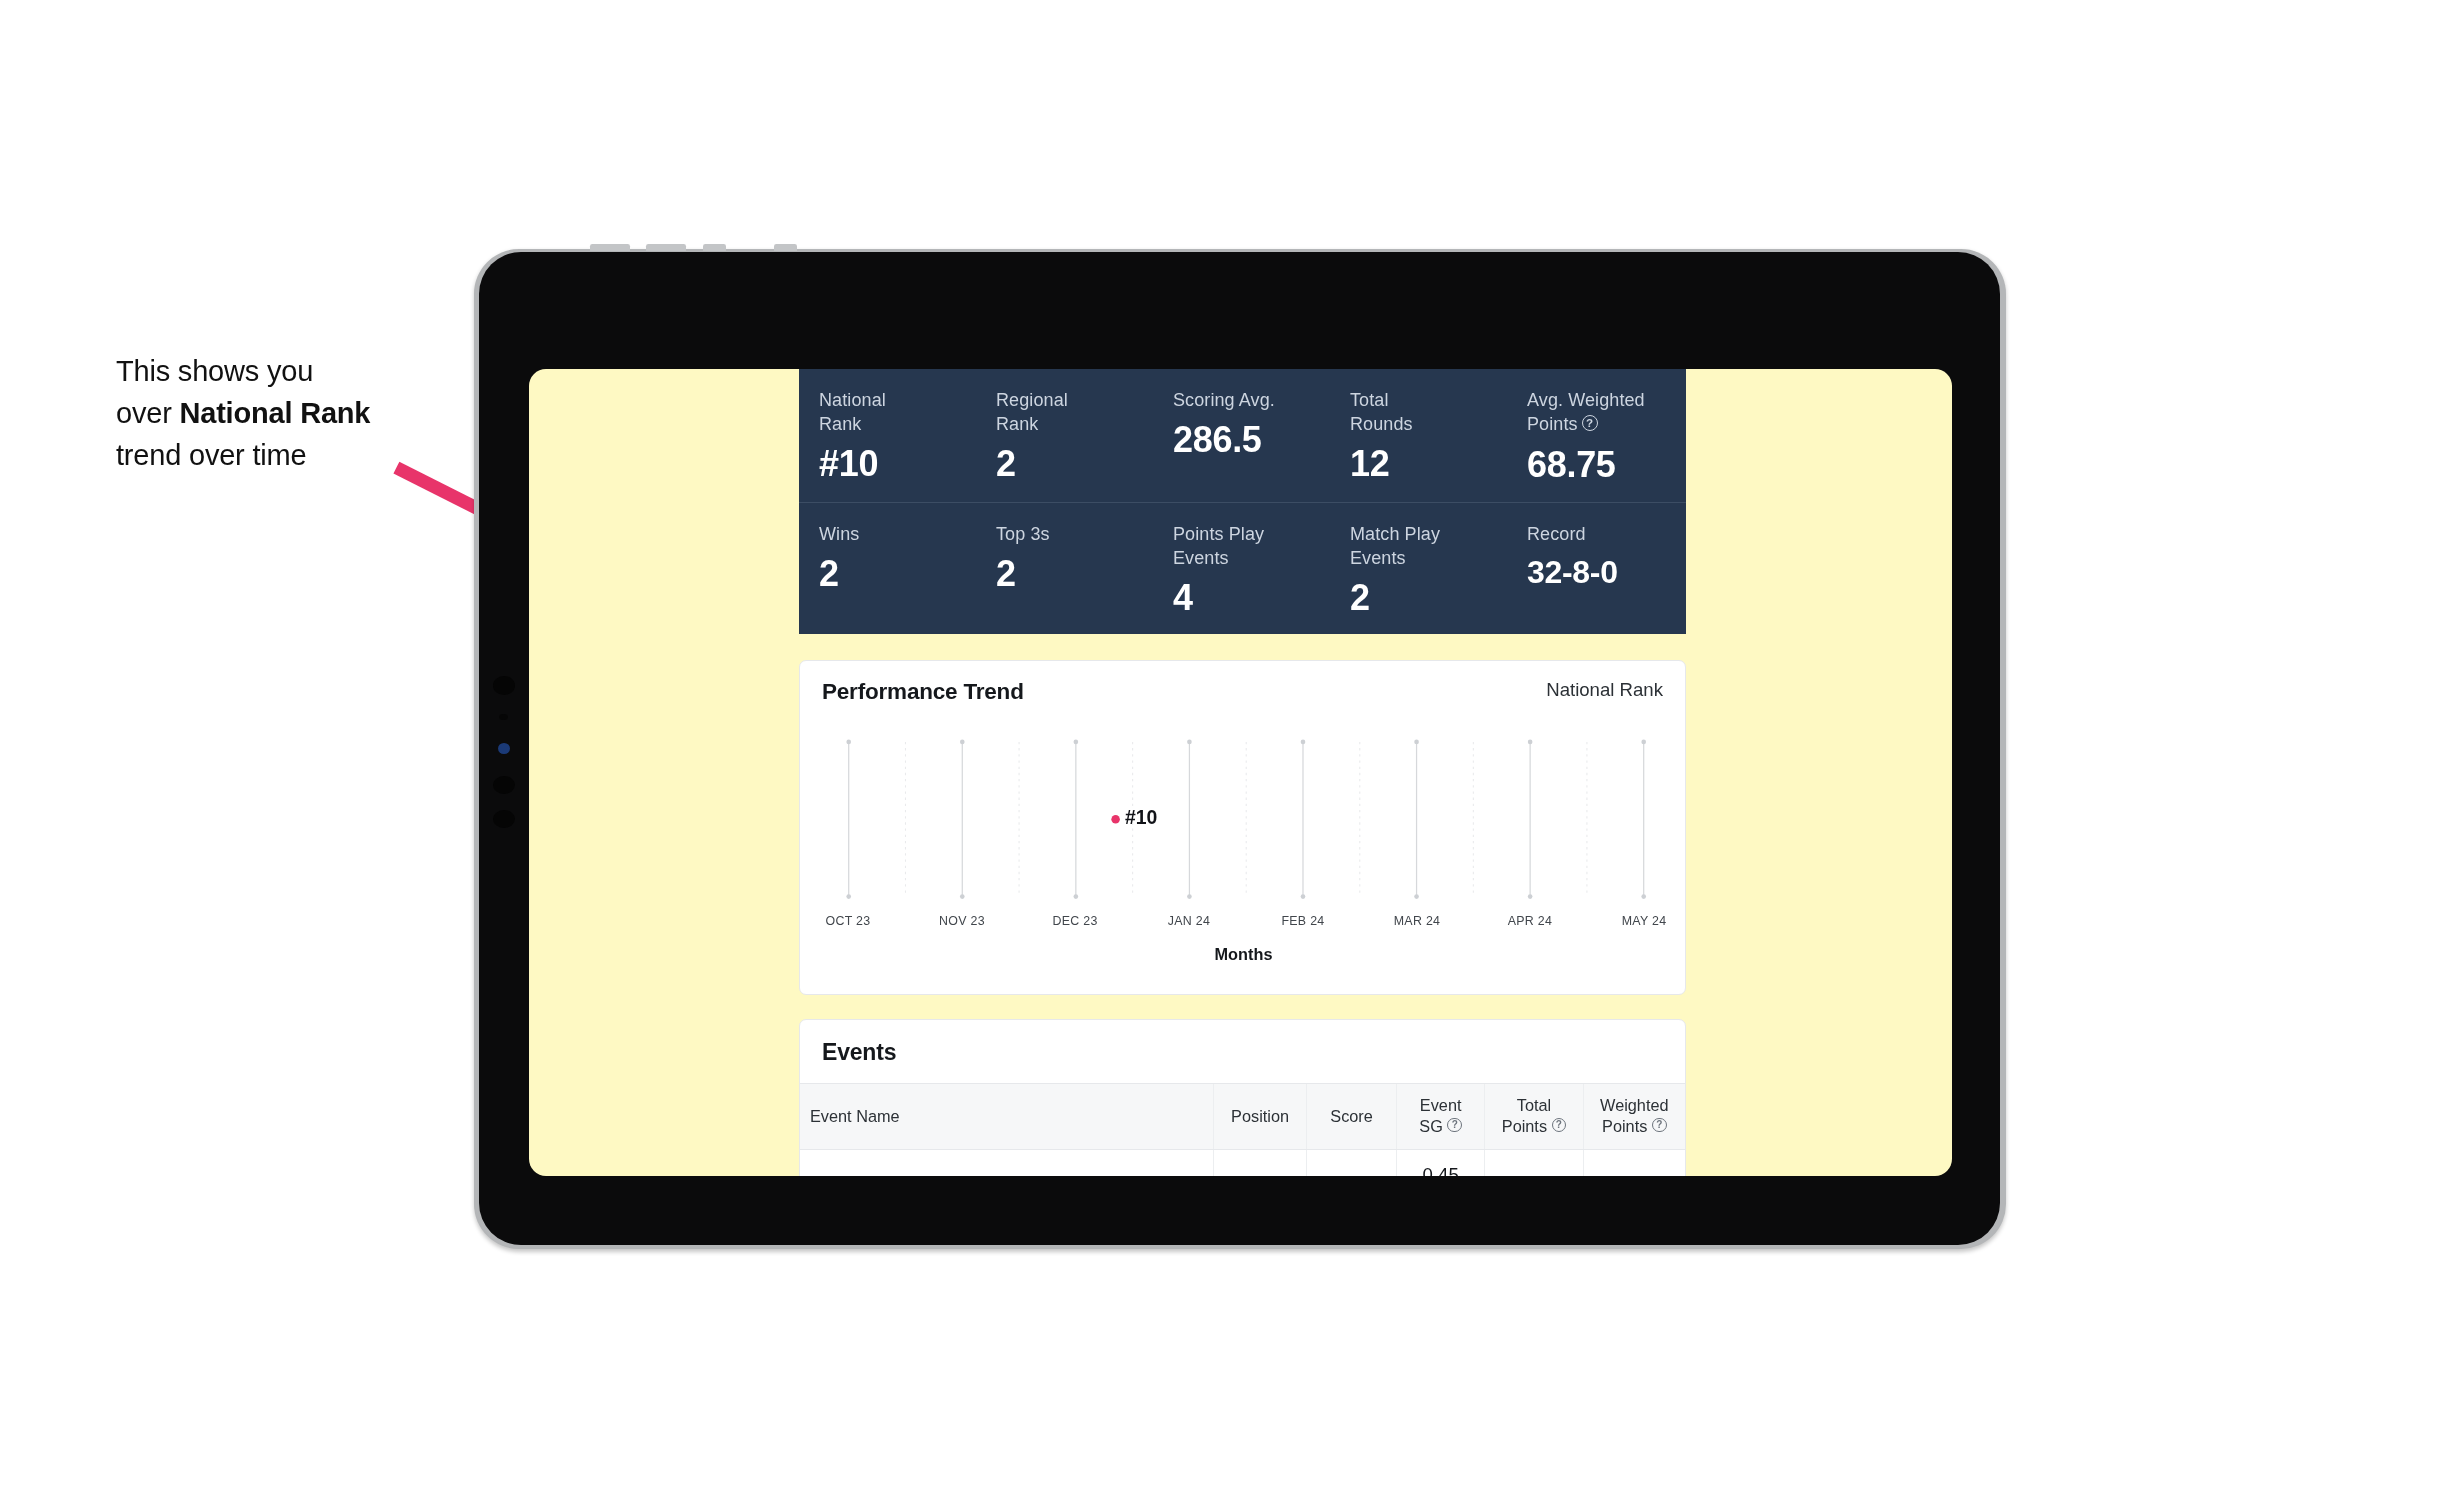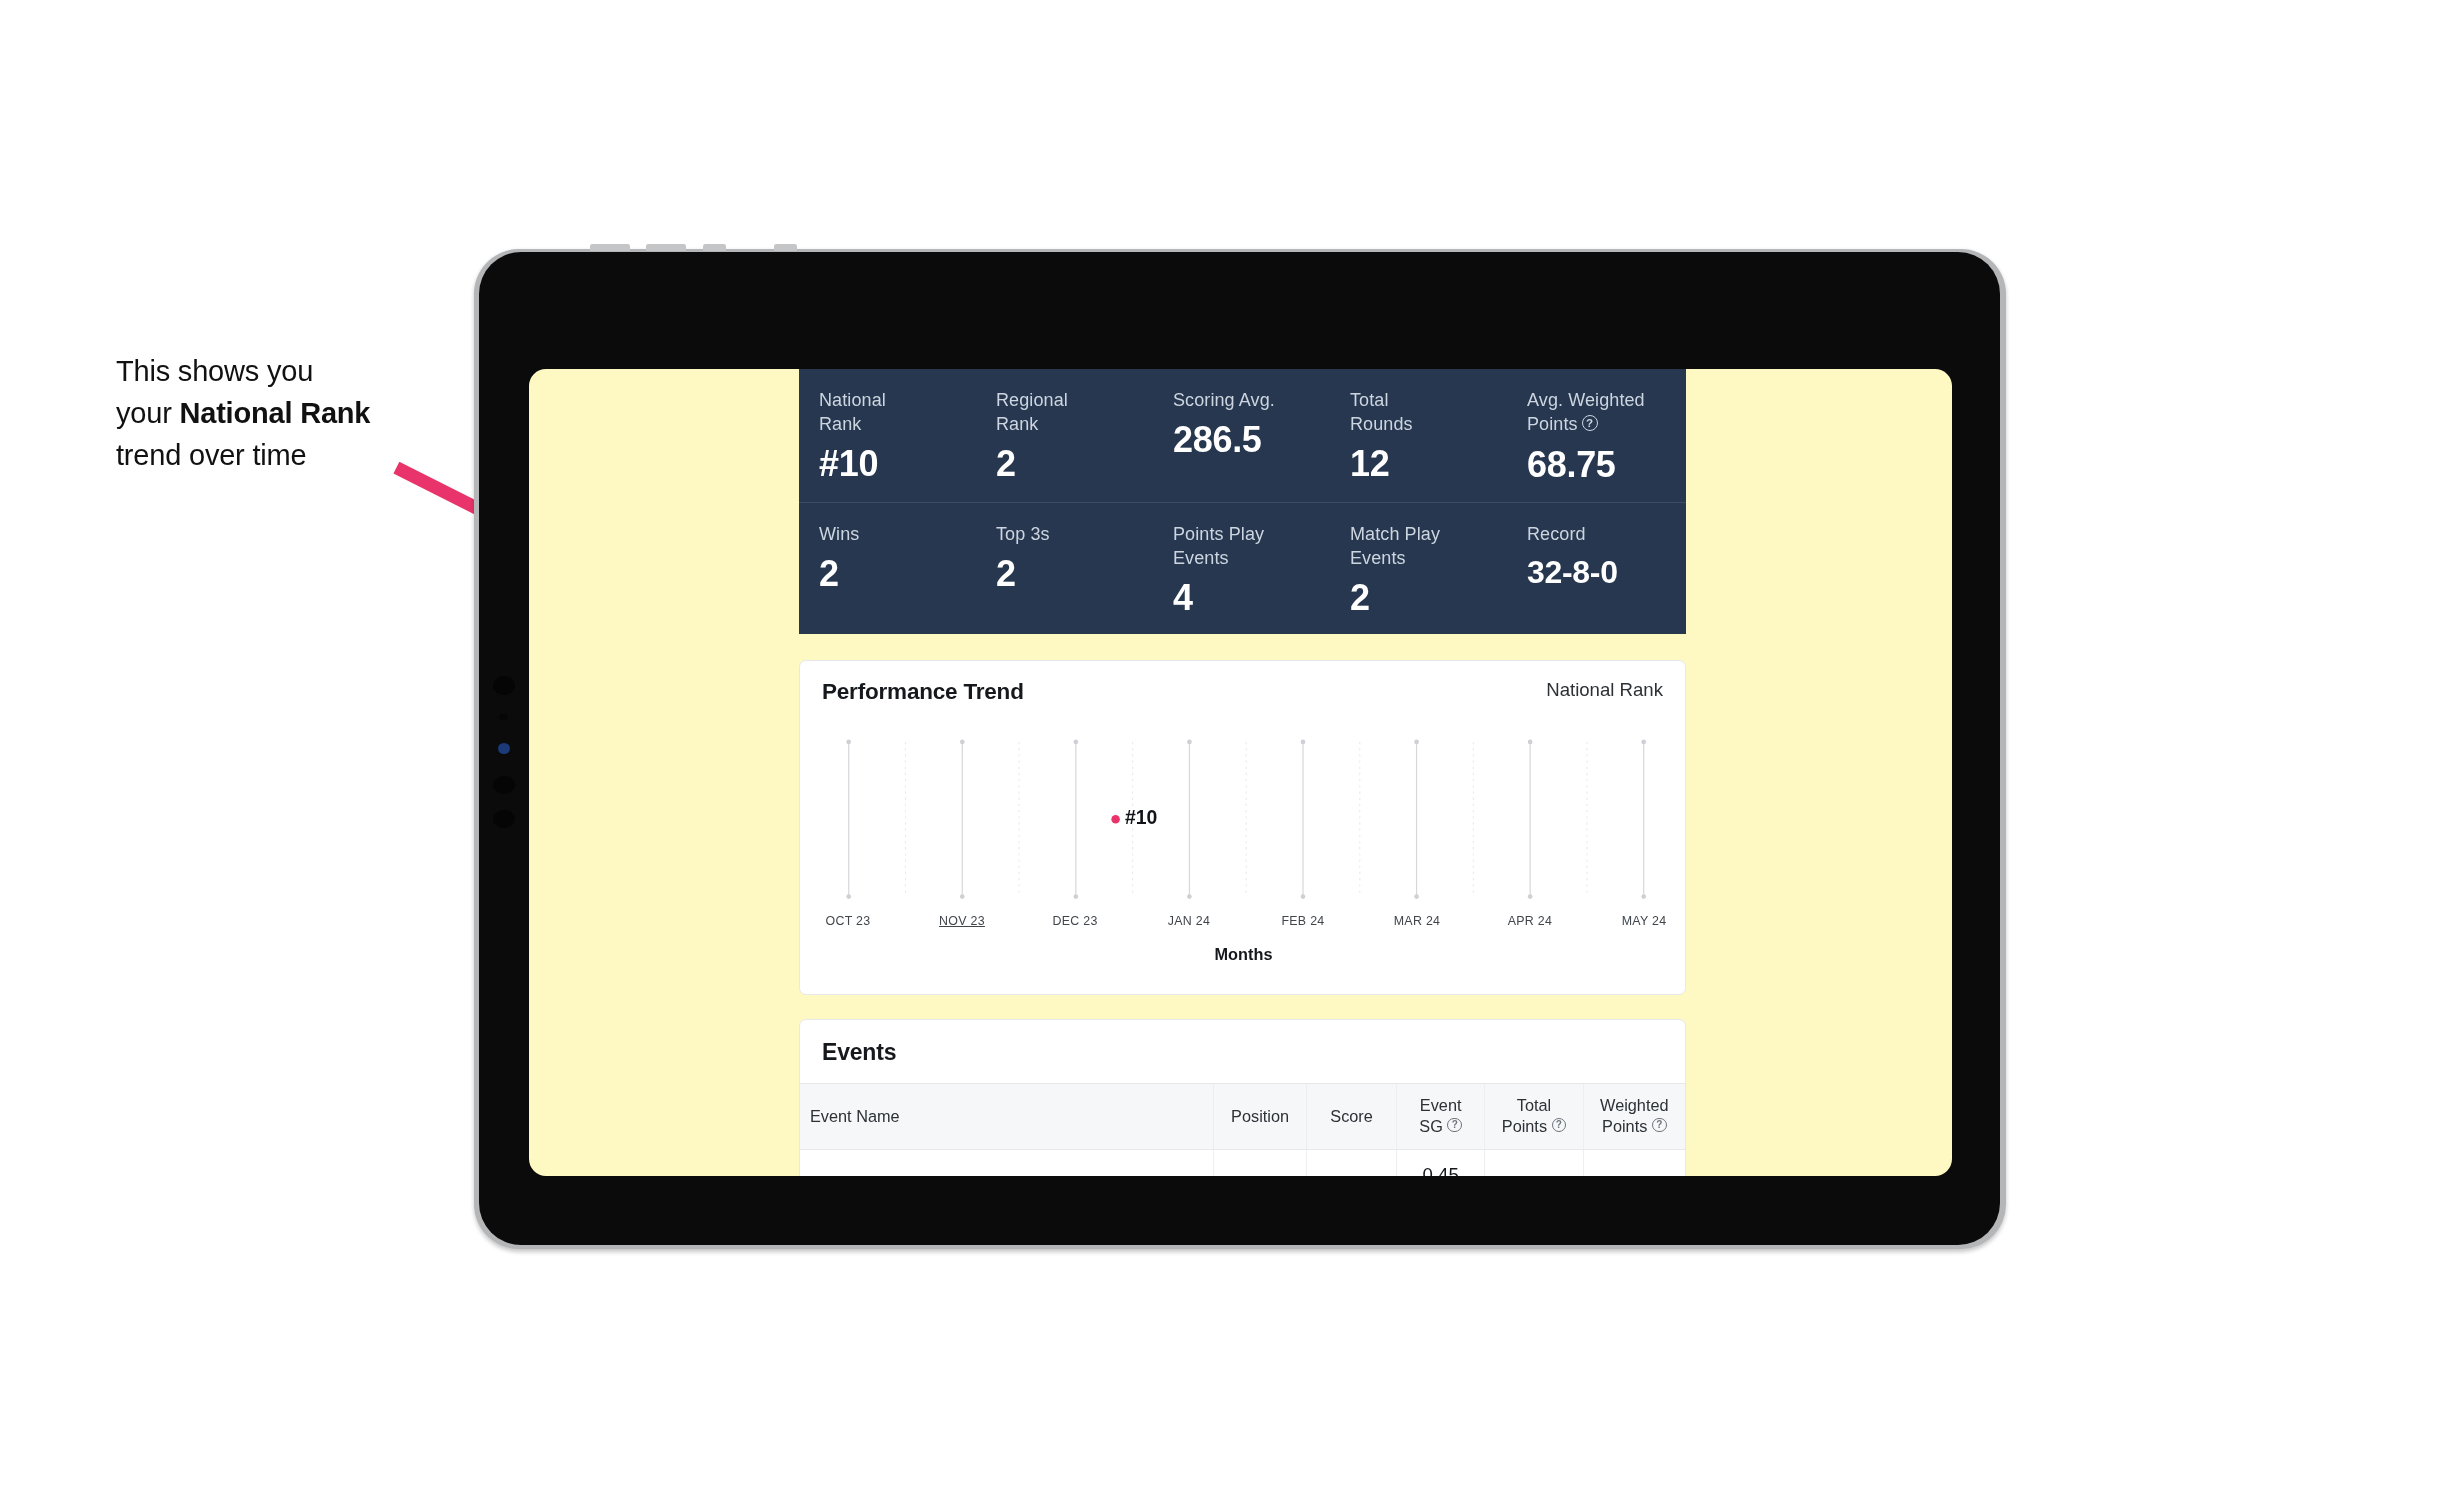--- a/index.html
+++ b/index.html
@@ -100,21 +100,21 @@
   tbody td:first-child { border-left:none; text-align:left; padding-left:10px; }
   tbody tr { border-bottom:0.8px solid #eceef0; }
 </style>
 </head>
 <body>
 
 <div id="root">
 
   <div id="annotation">
     <div>This shows you</div>
-    <div><span>your </span><b>National Rank</b></div>
+    <div><span>over </span><b>National Rank</b></div>
     <div>trend over time</div>
   </div>
 
   <svg id="arrow-svg" viewBox="0 0 3180 1932">
     <line x1="512" y1="604" x2="1405" y2="1053" stroke="#E8346A" stroke-width="17" stroke-linecap="butt"></line>
     <polygon points="1460,1090 1373,1022 1396,1089" fill="#E8346A"></polygon>
   </svg>
 
   <div id="device">
     <div class="topbtn" style="left:116px;width:40px;"></div>
@@ -224,21 +224,21 @@
                 <circle cx="943.1428571428571" cy="218" r="3" fill="#cdd0d4"></circle>
                 <line x1="1016.5714285714286" x2="1016.5714285714286" y1="18" y2="218" stroke="#e9eaec" stroke-width="1.4" stroke-dasharray="3,5"></line>
                 <line x1="1090" x2="1090" y1="18" y2="218" stroke="#d6d8db" stroke-width="1.6"></line>
                 <circle cx="1090" cy="18" r="3" fill="#cdd0d4"></circle>
                 <circle cx="1090" cy="218" r="3" fill="#cdd0d4"></circle>
               </g>
             <circle id="datapoint" cx="407.11428571428576" cy="118" r="5.5" fill="#E8346A"></circle>
           </svg>
           <div id="ticks">
               <div class="tick-label" style="left: 48px; top: 186px;">OCT 23</div>
-              <div class="tick-label" style="left: 162px; top: 186px; text-decoration: underline;">NOV 23</div>
+              <div class="tick-label" style="left: 162px; top: 186px;">NOV 23</div>
               <div class="tick-label" style="left: 275px; top: 186px;">DEC 23</div>
               <div class="tick-label" style="left: 389px; top: 186px;">JAN 24</div>
               <div class="tick-label" style="left: 503px; top: 186px;">FEB 24</div>
               <div class="tick-label" style="left: 617px; top: 186px;">MAR 24</div>
               <div class="tick-label" style="left: 730px; top: 186px;">APR 24</div>
               <div class="tick-label" style="left: 844px; top: 186px;">MAY 24</div>
             </div>
           <div id="dp-label" style="left: 325px; top: 78px;">#10</div>
           <div id="axis-title">Months</div>
         </div>

